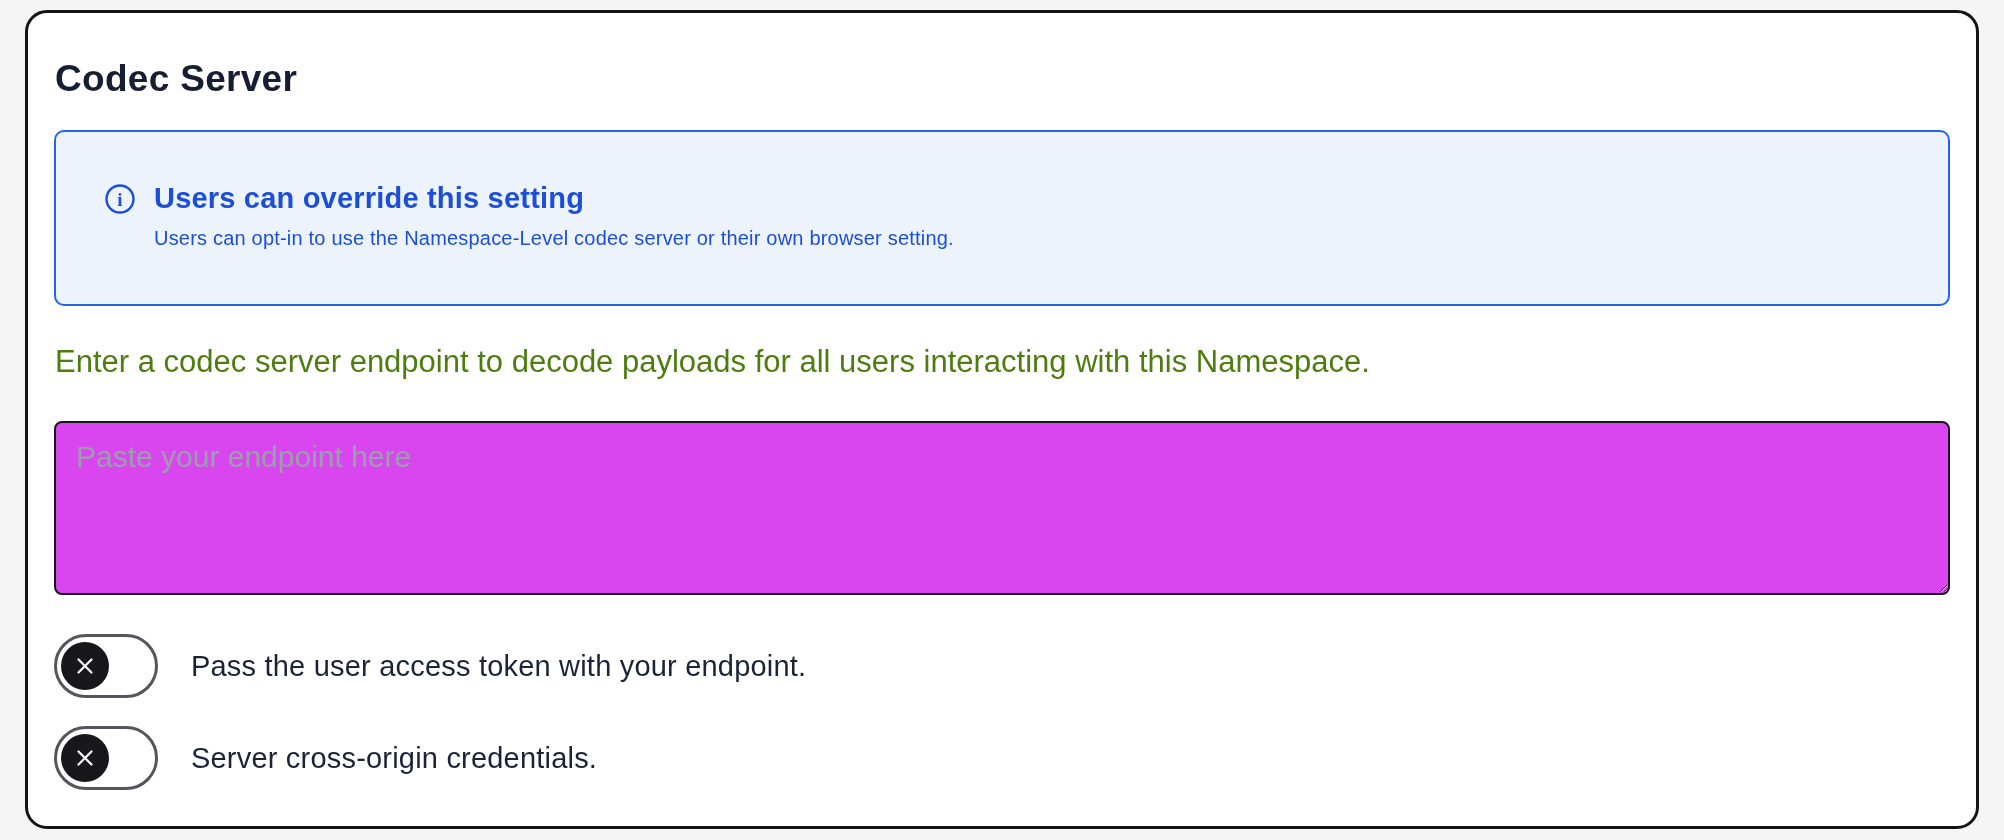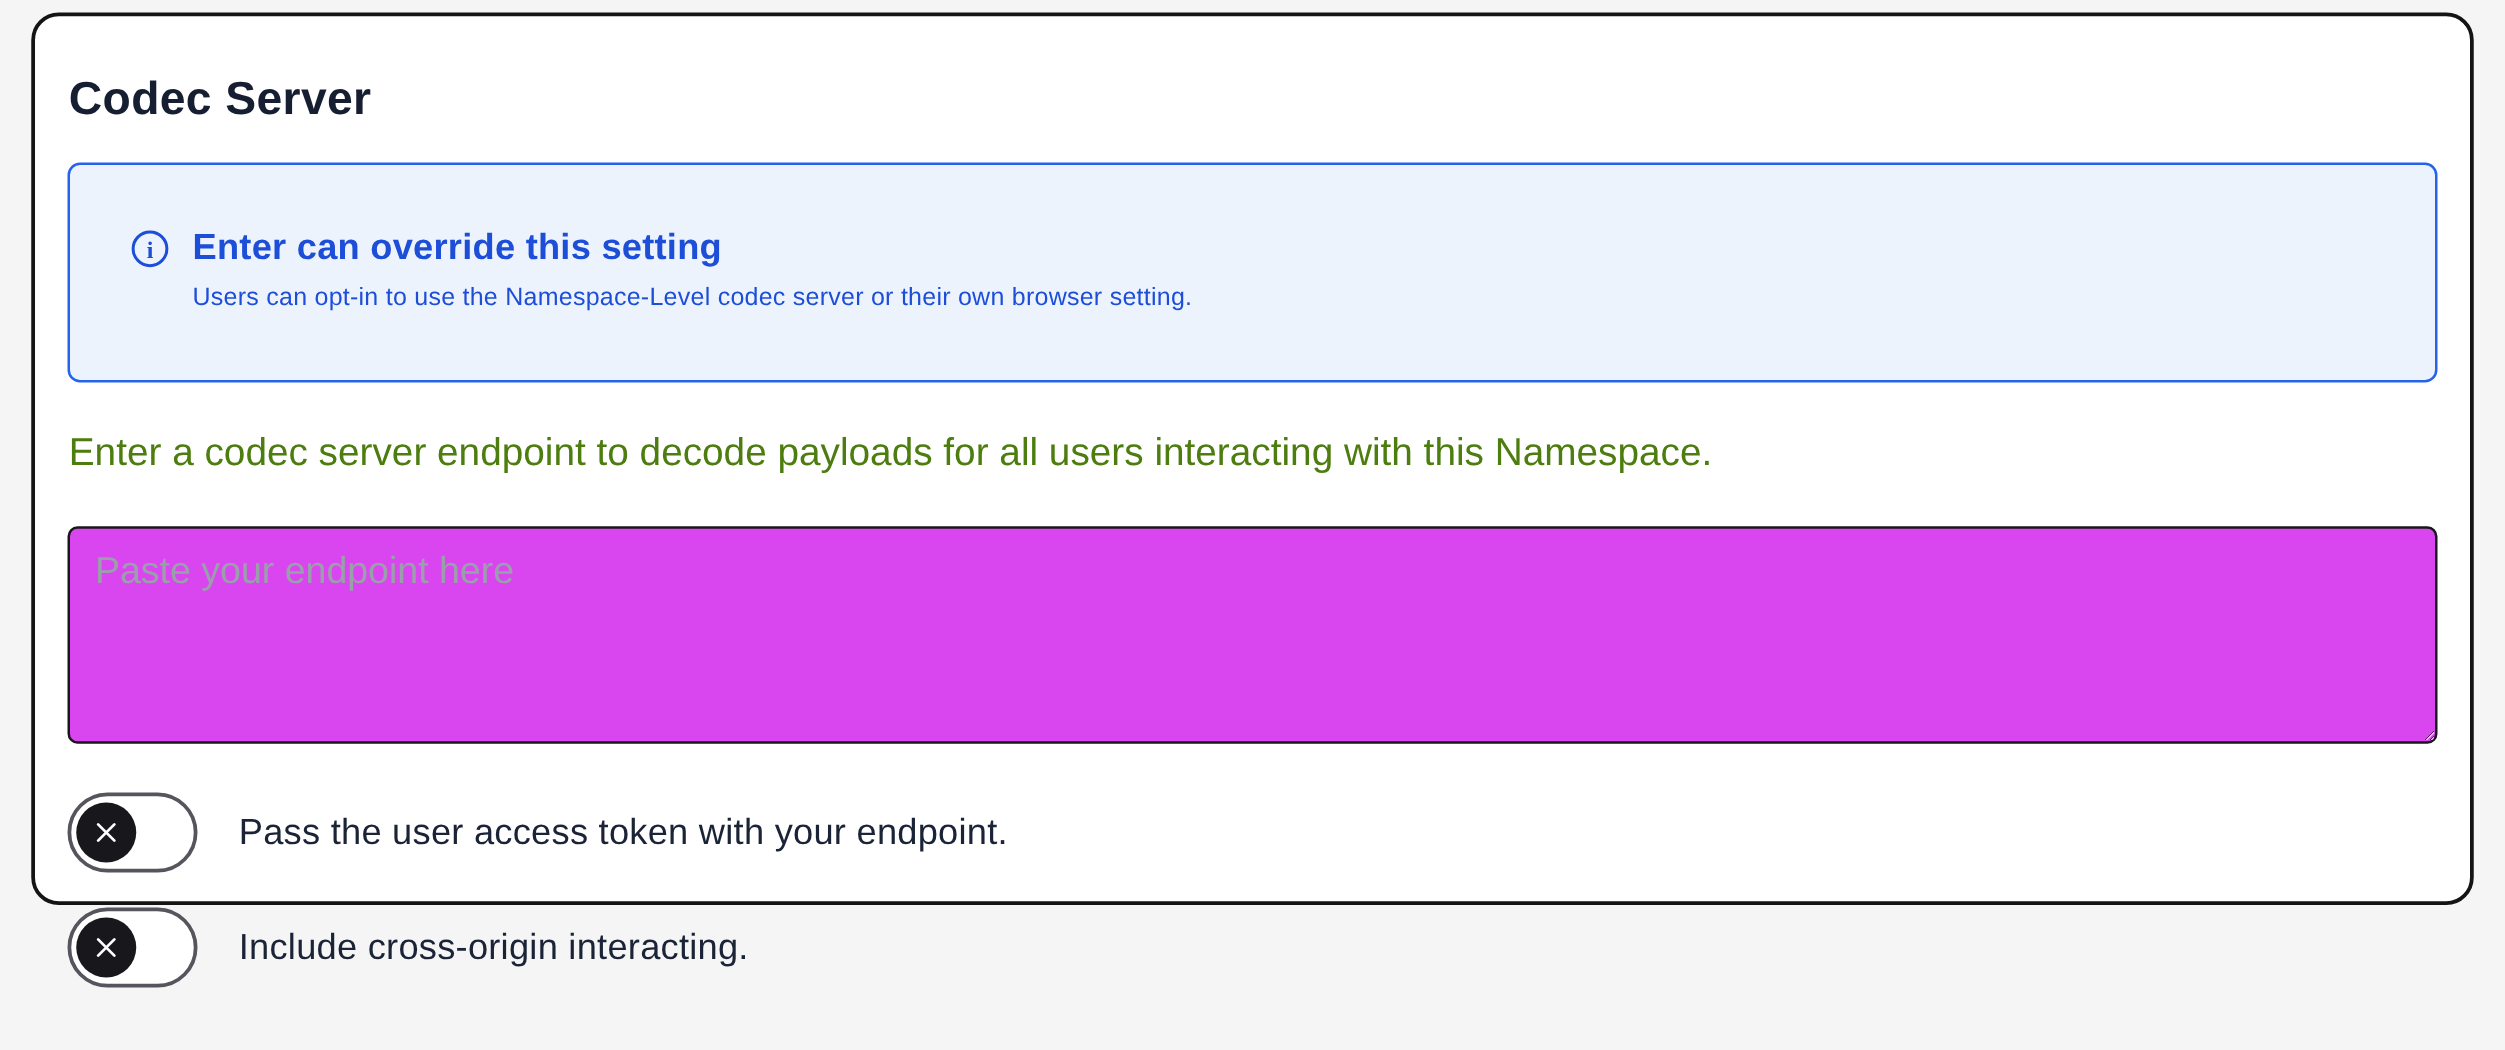--- a/index.html
+++ b/index.html
@@ -6,21 +6,21 @@
   html, body {
     margin: 0; padding: 0;
     width: 2004px; height: 840px;
     background: #f5f5f5;
     font-family: "Liberation Sans", sans-serif;
     overflow: hidden;
   }
   .card {
     position: absolute;
     left: 25px; top: 10px;
-    width: 1954px; height: 714px;
+    width: 1954px; height: 819px;
     background: #ffffff;
     border: 3px solid #141414;
     border-radius: 22px;
     padding: 45px 26px 0 26px;
   }
   .page-title {
     margin: 0 0 30px 1px;
     font-size: 37px;
     font-weight: 700;
     letter-spacing: 0.3px;
@@ -110,21 +110,21 @@
 
   <h1 class="page-title">Codec Server</h1>
 
   <div class="alert">
     <span class="alert-icon">
       <svg width="32" height="32" viewBox="0 0 32 32">
         <circle cx="16" cy="16" r="13.5" fill="none" stroke="#1d4ed8" stroke-width="2.4"></circle>
         <text x="16" y="23" text-anchor="middle" font-family="Liberation Serif, serif" font-size="19" font-weight="bold" fill="#1d4ed8">i</text>
       </svg>
     </span>
-    <div class="alert-title">Enter can override this setting</div>
+    <div class="alert-title">Users can override this setting</div>
     <div class="alert-body">Users can opt-in to use the Namespace-Level codec server or their own browser setting.</div>
   </div>
 
   <p class="endpoint-label">Enter a codec server endpoint to decode payloads for all users interacting with this Namespace.</p>
 
   <textarea class="endpoint-input" placeholder="Paste your endpoint here" style=""></textarea>
 
   <div class="toggle-row first">
     <div class="toggle">
       <span class="knob">
@@ -137,16 +137,16 @@
   </div>
 
   <div class="toggle-row second">
     <div class="toggle">
       <span class="knob">
         <svg width="26" height="26" viewBox="0 0 26 26">
           <path d="M6.5 6.5 L19.5 19.5 M19.5 6.5 L6.5 19.5" stroke="#ffffff" stroke-width="2.2" stroke-linecap="round" fill="none"></path>
         </svg>
       </span>
     </div>
-    <span class="toggle-label">Include cross-origin interacting.</span>
+    <span class="toggle-label">Server cross-origin credentials.</span>
   </div>
 
 </div>
 
 </body></html>

